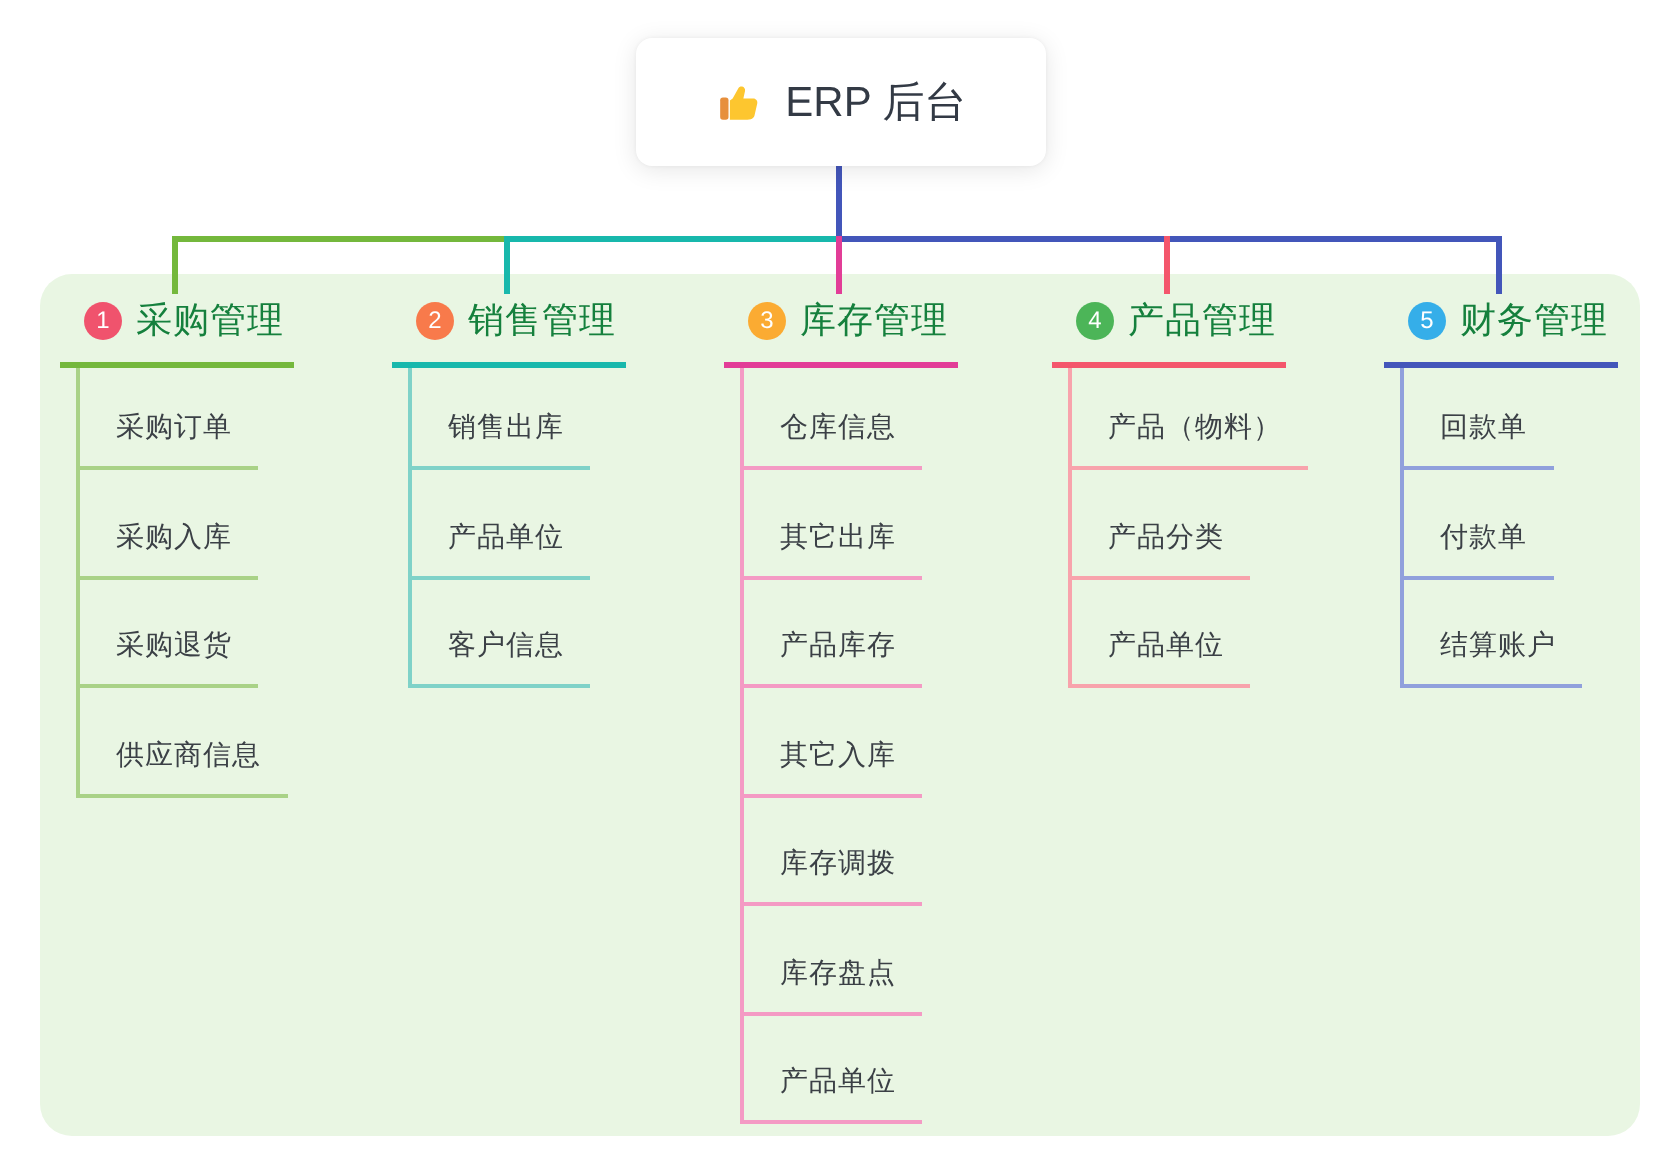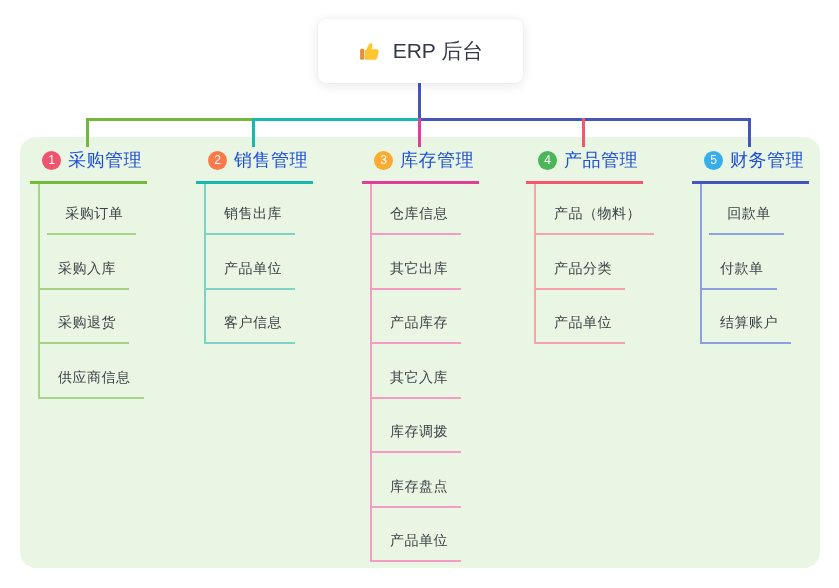--- a/index.html
+++ b/index.html
@@ -30,24 +30,24 @@
   .branch{position:absolute;top:148px;z-index:2;}
   .branch-header{
     display:flex;align-items:center;gap:7px;
     width:117px;box-sizing:border-box;
     padding:0 0 9px 12px;cursor:pointer;
   }
   .badge{
     width:19px;height:19px;border-radius:50%;flex:0 0 19px;
     color:#ffffff;font-size:12px;line-height:19px;text-align:center;
   }
-  .branch-title{font-size:18px;font-weight:500;color:#1d4ed8;white-space:nowrap;letter-spacing:0.5px;}
+  .branch-title{font-size:18px;font-weight:500;color:#15803d;white-space:nowrap;letter-spacing:0.5px;}
   .children{width:max-content;margin-left:8px;}
   .child{height:54.5px;display:flex;align-items:flex-end;cursor:pointer;}
-  .child:first-child{height:51px;justify-content:center;}
+  .child:first-child{height:51px;}
   .child-label{
     white-space:nowrap;font-size:14px;color:#3b4046;letter-spacing:0.5px;
     padding:0 13px 10px 18px;
   }
 </style>
 </head>
 <body>
 
 <div class="canvas" style="background: rgb(255, 255, 255); padding-left: 24px;">
 

